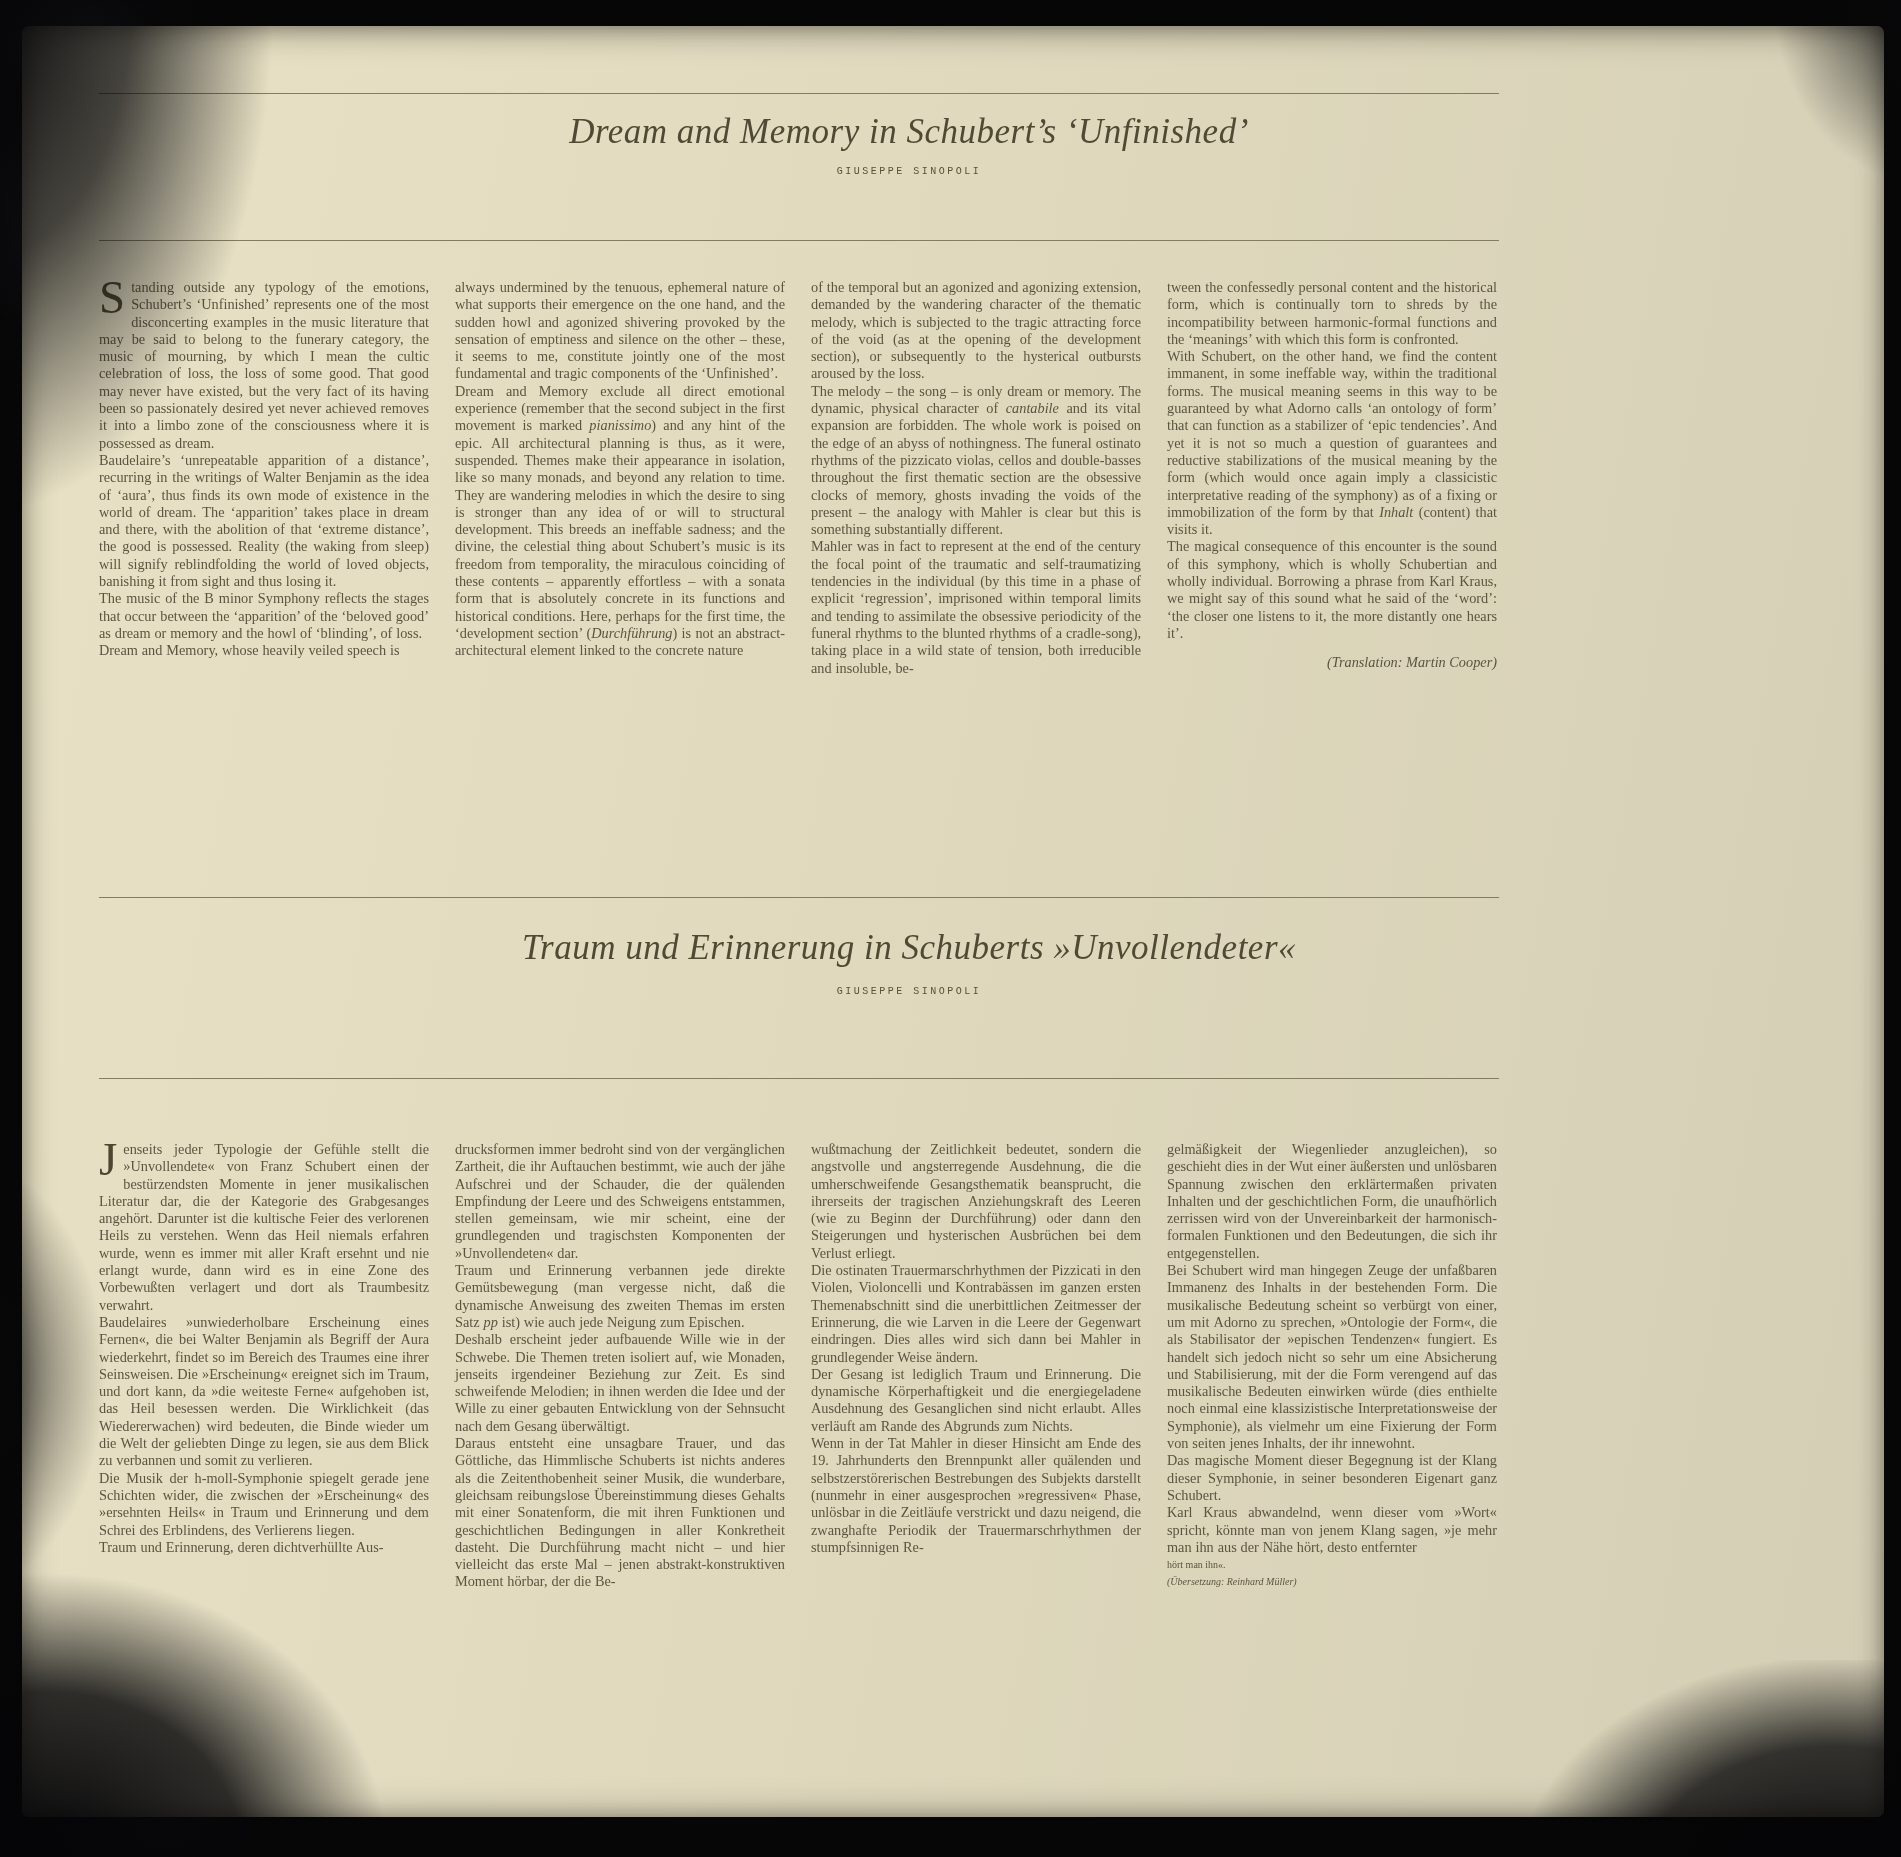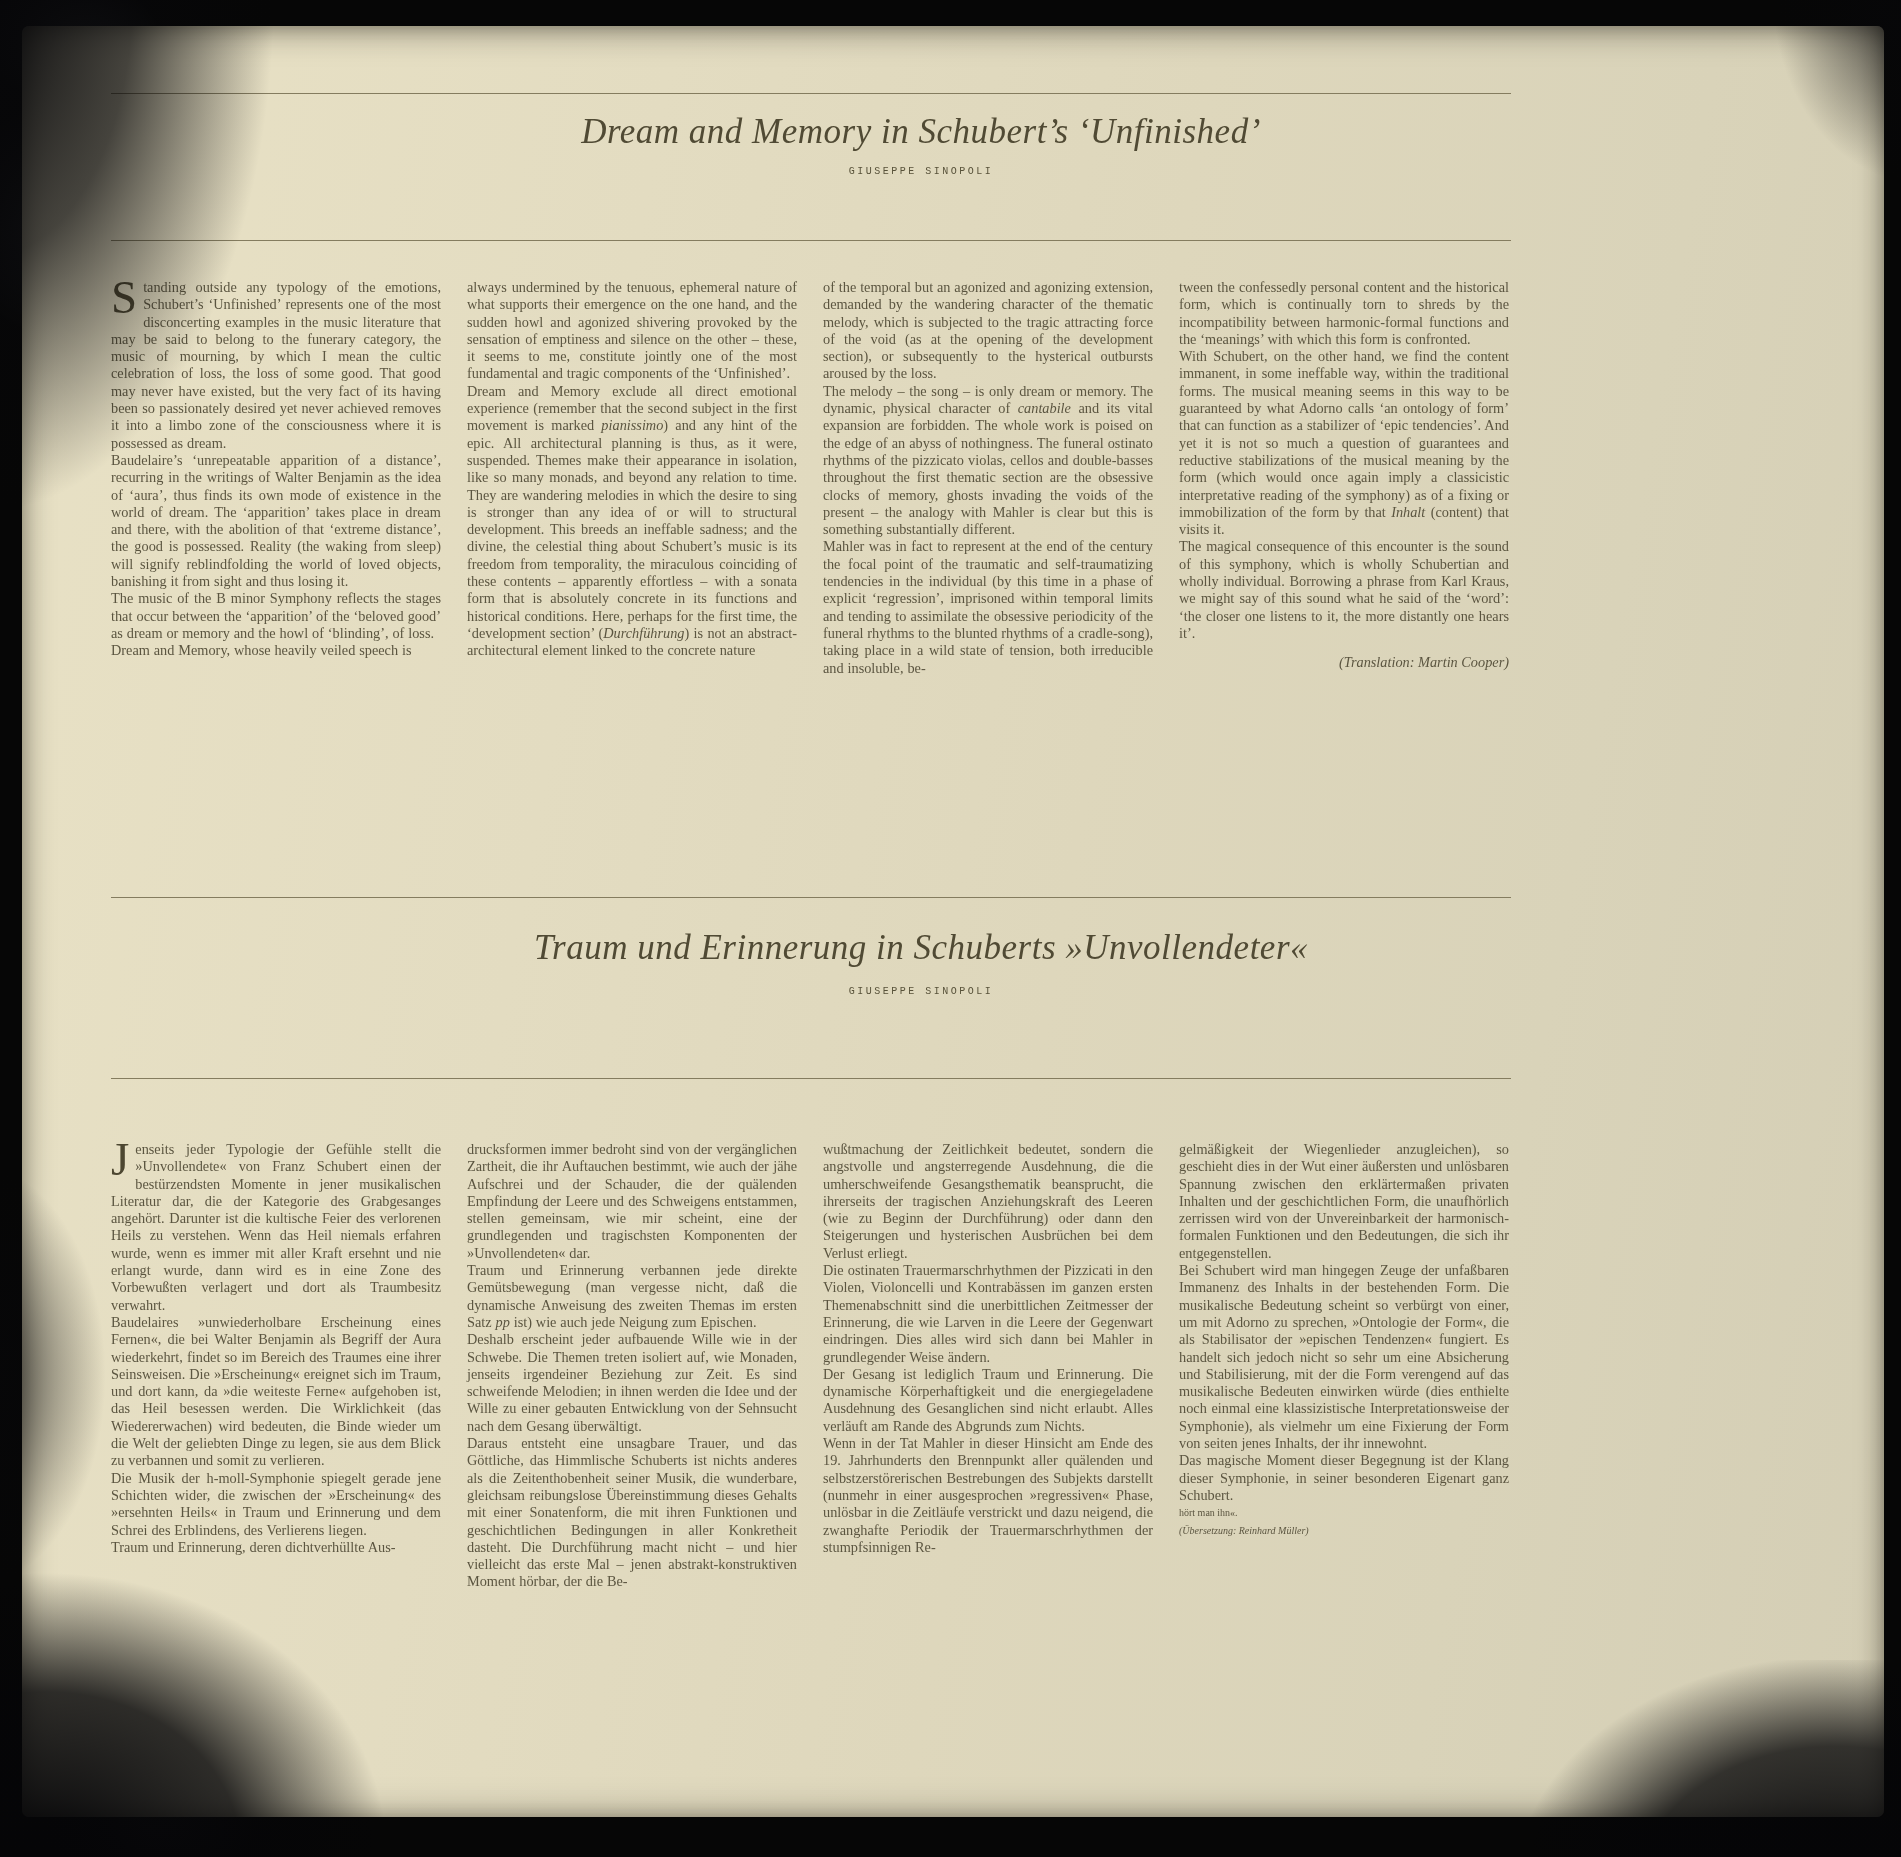--- a/index.html
+++ b/index.html
@@ -18,21 +18,21 @@
     background:linear-gradient(100deg,#e8e1c5 0%,#e3dcc1 30%,#ded7bc 55%,#d9d3b9 78%,#d4ceb5 100%);
     box-shadow:
       inset 0 20px 34px -20px rgba(25,22,14,0.6),
       inset 22px 0 34px -24px rgba(25,22,14,0.45),
       inset -18px 0 30px -22px rgba(25,22,14,0.5),
       inset 0 -20px 36px -24px rgba(25,22,14,0.55);
     color:#5b5540;
   }
   .content { position:absolute; left:73px; top:0; width:1400px; }
   .rule { height:1px; background:#847c5f; width:1400px; }
-  .essay { position:absolute; left:16px; width:1400px; }
+  .essay { position:absolute; left:4px; width:1400px; }
   .essay-en { top:67px; }
   .essay-de { top:871px; }
   .heading { width:1620px; text-align:center; }
   .essay-title {
     font-style:italic; font-weight:normal; font-size:35px; line-height:40px;
     color:#504a34; margin:0; letter-spacing:0.5px;
   }
   .essay-en .essay-title { margin-top:18px; }
   .essay-de .essay-title { margin-top:30px; }
   .essay-author {
@@ -137,20 +137,21 @@
         <div class="col">
           <p class="para">wußtmachung der Zeitlichkeit bedeutet, sondern die angstvolle und angsterregende Ausdehnung, die die umherschweifende Gesangsthematik beansprucht, die ihrerseits der tragischen Anziehungskraft des Leeren (wie zu Beginn der Durchführung) oder dann den Steigerungen und hysterischen Ausbrüchen bei dem Verlust erliegt.</p>
           <p class="para">Die ostinaten Trauermarschrhythmen der Pizzicati in den Violen, Violoncelli und Kontrabässen im ganzen ersten Themenabschnitt sind die unerbittlichen Zeitmesser der Erinnerung, die wie Larven in die Leere der Gegenwart eindringen. Dies alles wird sich dann bei Mahler in grundlegender Weise ändern.</p>
           <p class="para">Der Gesang ist lediglich Traum und Erinnerung. Die dynamische Körperhaftigkeit und die energiegeladene Ausdehnung des Gesanglichen sind nicht erlaubt. Alles verläuft am Rande des Abgrunds zum Nichts.</p>
           <p class="para">Wenn in der Tat Mahler in dieser Hinsicht am Ende des 19. Jahrhunderts den Brennpunkt aller quälenden und selbstzerstörerischen Bestrebungen des Subjekts darstellt (nunmehr in einer ausgesprochen »regressiven« Phase, unlösbar in die Zeitläufe verstrickt und dazu neigend, die zwanghafte Periodik der Trauermarschrhythmen der stumpfsinnigen Re-</p>
         </div>
         <div class="col">
           <p class="para">gelmäßigkeit der Wiegenlieder anzugleichen), so geschieht dies in der Wut einer äußersten und unlösbaren Spannung zwischen den erklärtermaßen privaten Inhalten und der geschichtlichen Form, die unaufhörlich zerrissen wird von der Unvereinbarkeit der harmonisch-formalen Funktionen und den Bedeutungen, die sich ihr entgegenstellen.</p>
           <p class="para">Bei Schubert wird man hingegen Zeuge der unfaßbaren Immanenz des Inhalts in der bestehenden Form. Die musikalische Bedeutung scheint so verbürgt von einer, um mit Adorno zu sprechen, »Ontologie der Form«, die als Stabilisator der »epischen Tendenzen« fungiert. Es handelt sich jedoch nicht so sehr um eine Absicherung und Stabilisierung, mit der die Form verengend auf das musikalische Bedeuten einwirken würde (dies enthielte noch einmal eine klassizistische Interpretationsweise der Symphonie), als vielmehr um eine Fixierung der Form von seiten jenes Inhalts, der ihr innewohnt.</p>
           <p class="para">Das magische Moment dieser Begegnung ist der Klang dieser Symphonie, in seiner besonderen Eigenart ganz Schubert.</p>
+          <p class="para">Karl Kraus abwandelnd, wenn dieser vom »Wort« spricht, könnte man von jenem Klang sagen, »je mehr man ihn aus der Nähe hört, desto entfernter</p>
           <div class="lastline">
             <span>hört man ihn«.</span>
             <span class="credit-inline">(Übersetzung: Reinhard Müller)</span>
           </div>
         </div>
       </div>
     </section>
 
   </div>
 </div>

